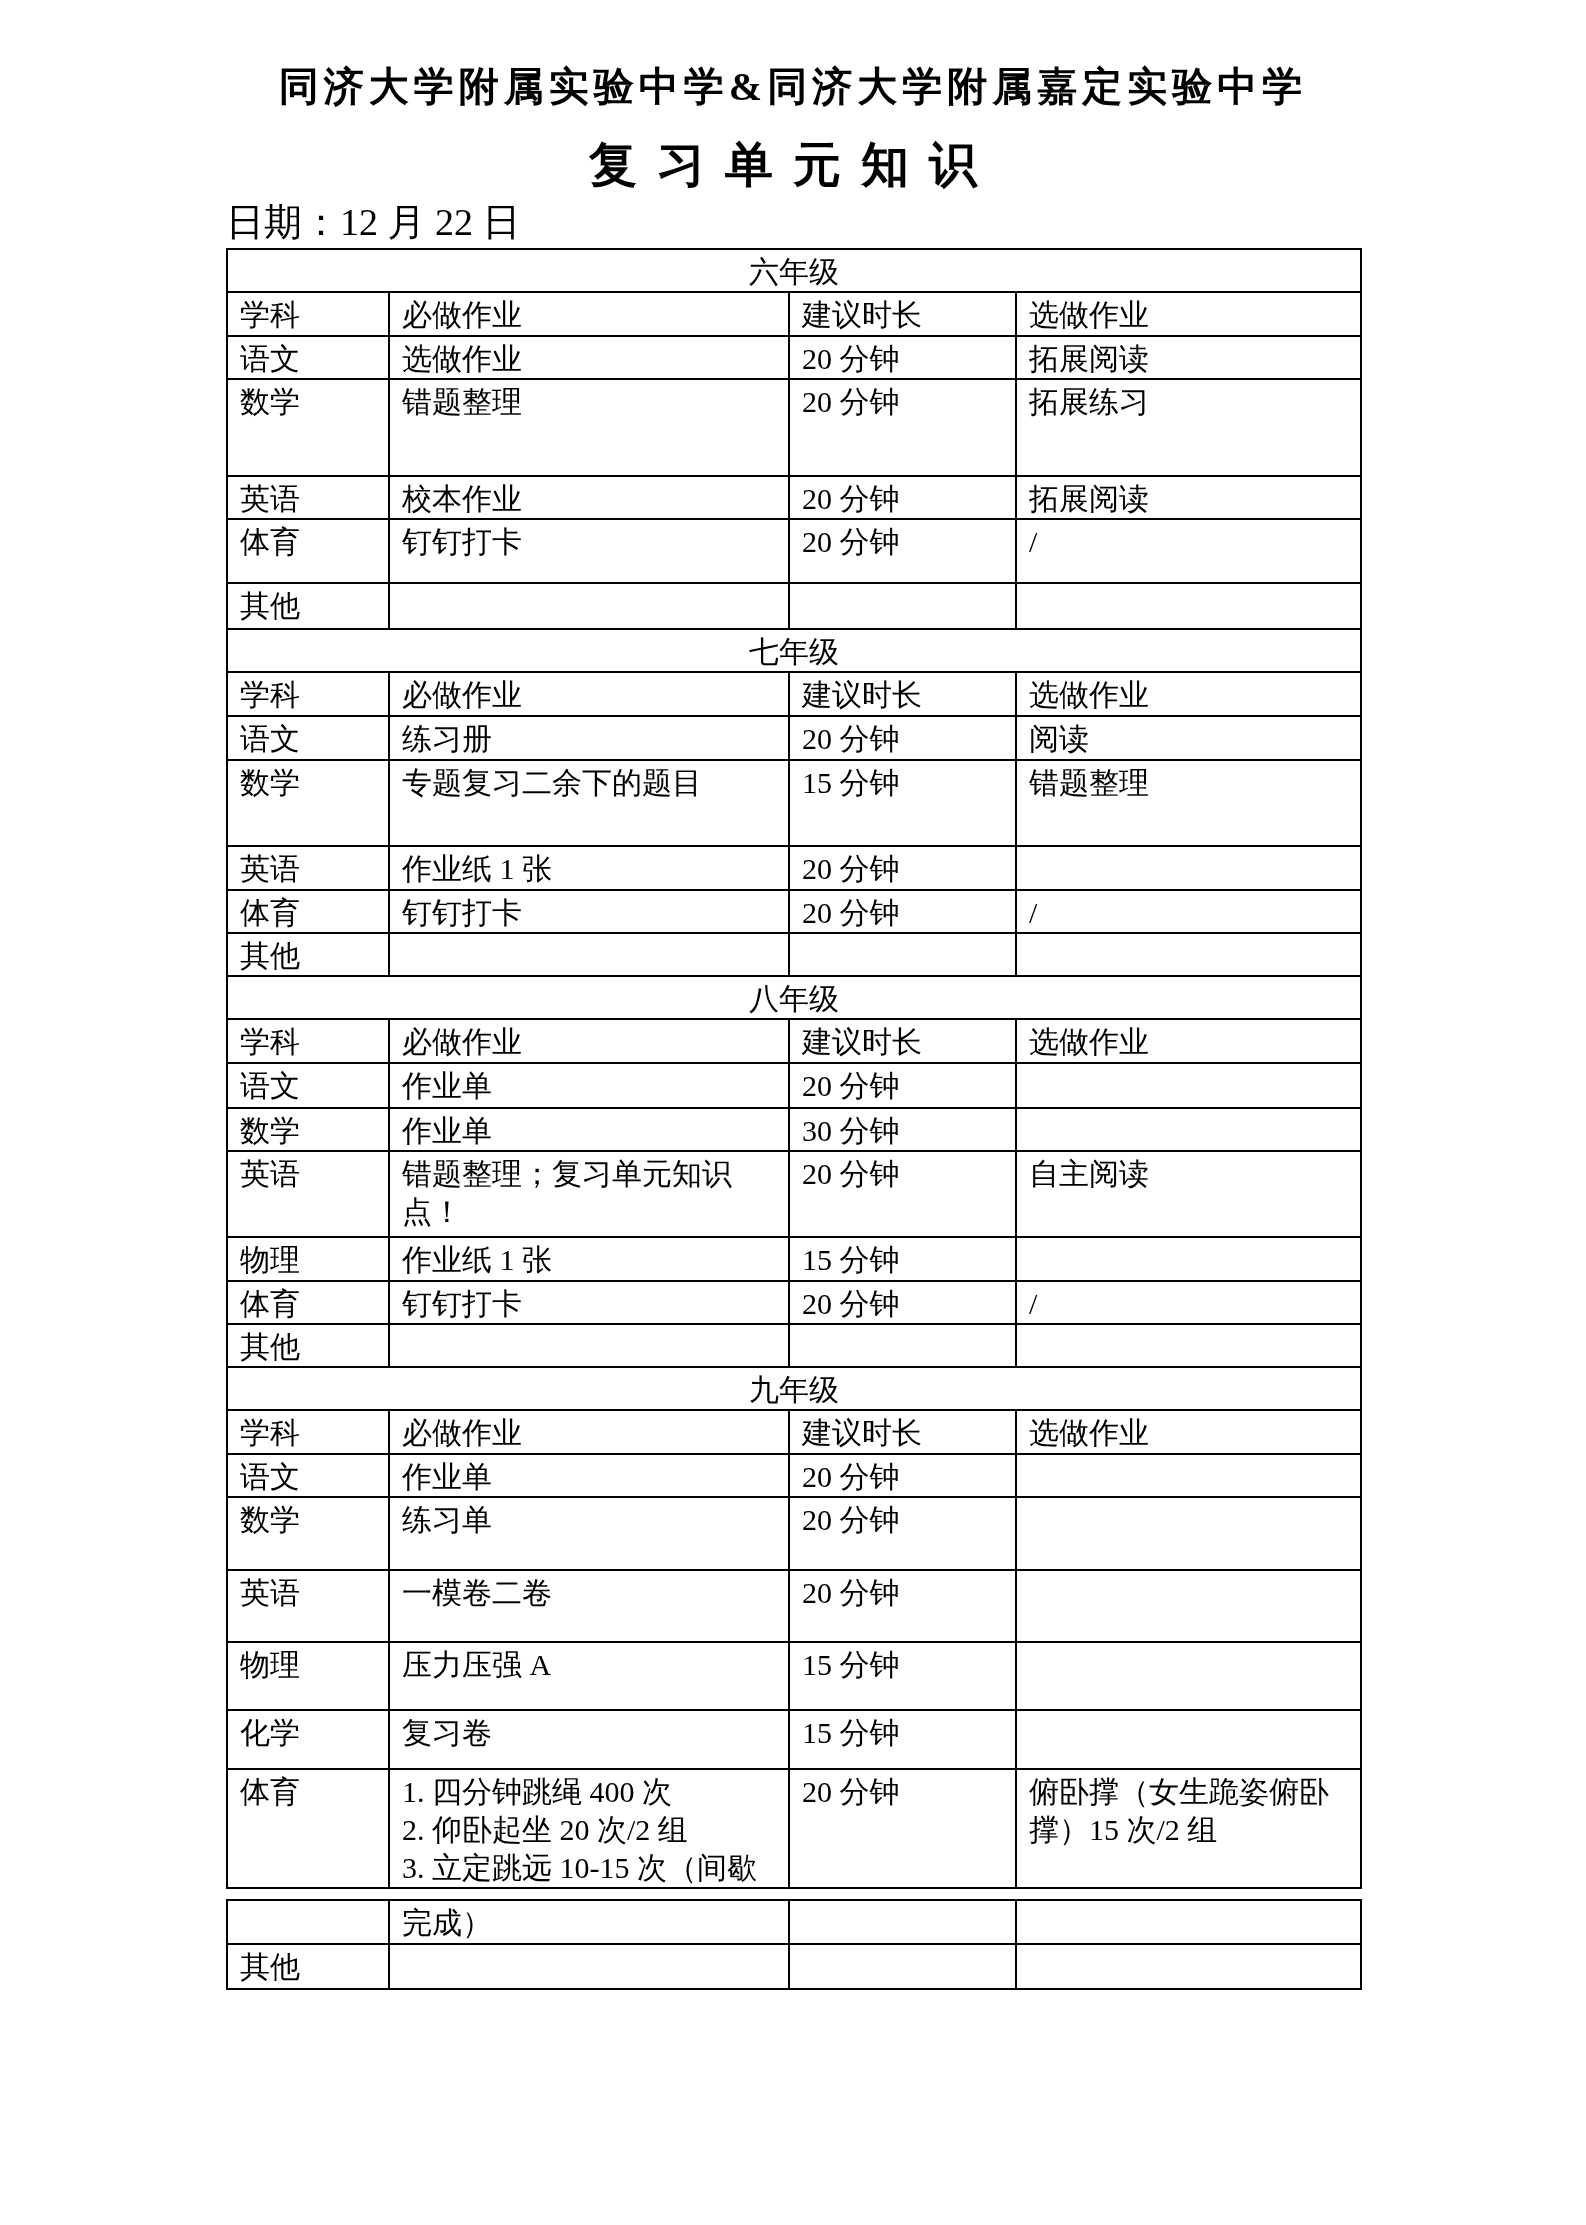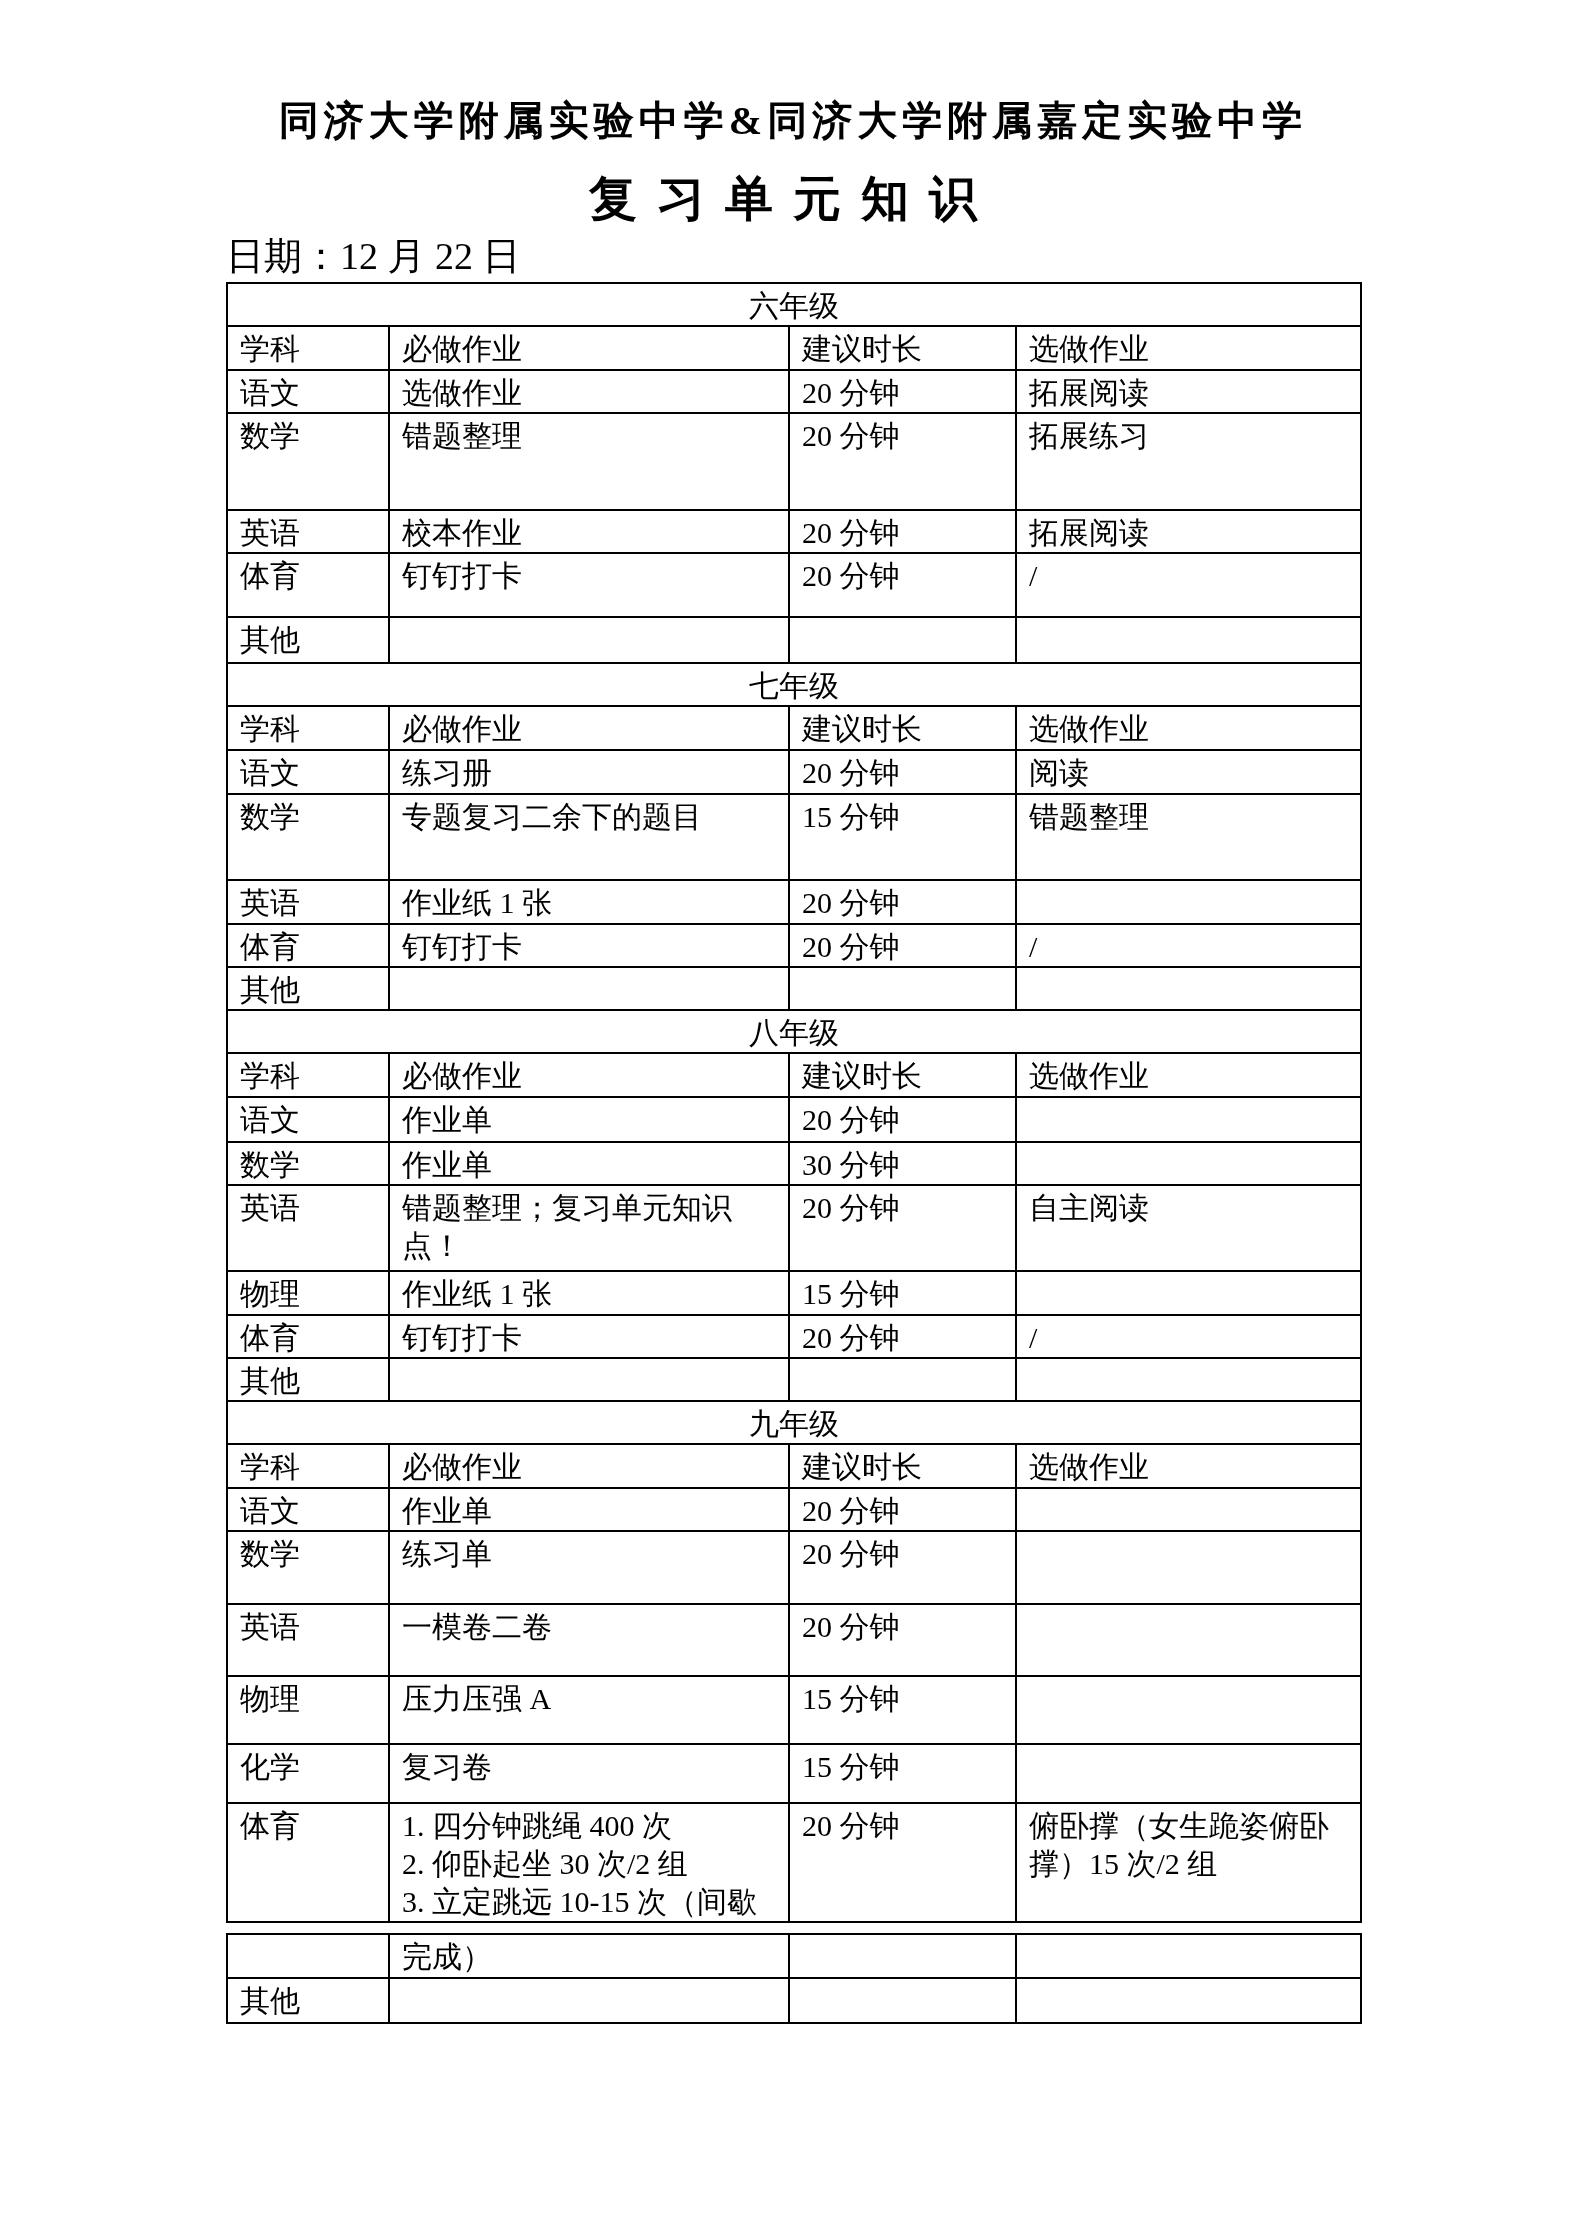--- a/index.html
+++ b/index.html
@@ -10,21 +10,21 @@
   .page {
     position: relative;
     width: 1586px;
     height: 2225px;
     background: #ffffff;
     color: #000000;
     font-family: "Liberation Serif", "DejaVu Serif", serif;
     overflow: hidden;
   }
   .doc-title {
-    padding-top: 96px;
+    padding-top: 62px;
     width: 1586px;
     text-align: center;
     font-size: 40px;
     font-weight: bold;
     letter-spacing: 5px;
     line-height: 50px;
     white-space: nowrap;
   }
   .doc-subtitle {
     margin-top: 24px;
@@ -243,21 +243,21 @@
         </tr>
         <tr class="homework-row" style="height: 59px;">
           <td>化学</td>
           <td>复习卷</td>
           <td>15 分钟</td>
           <td></td>
         </tr>
         <tr class="homework-row" style="height: 118px;">
           <td>体育</td>
           <td>1. 四分钟跳绳 400 次
-2. 仰卧起坐 30 次/2 组
+2. 仰卧起坐 20 次/2 组
 3. 立定跳远 10-15 次（间歇</td>
           <td>20 分钟</td>
           <td>俯卧撑（女生跪姿俯卧
 撑）15 次/2 组</td>
         </tr>
       </tbody>
   </table>
 
   <table class="hw hw-cont">
     <colgroup>

